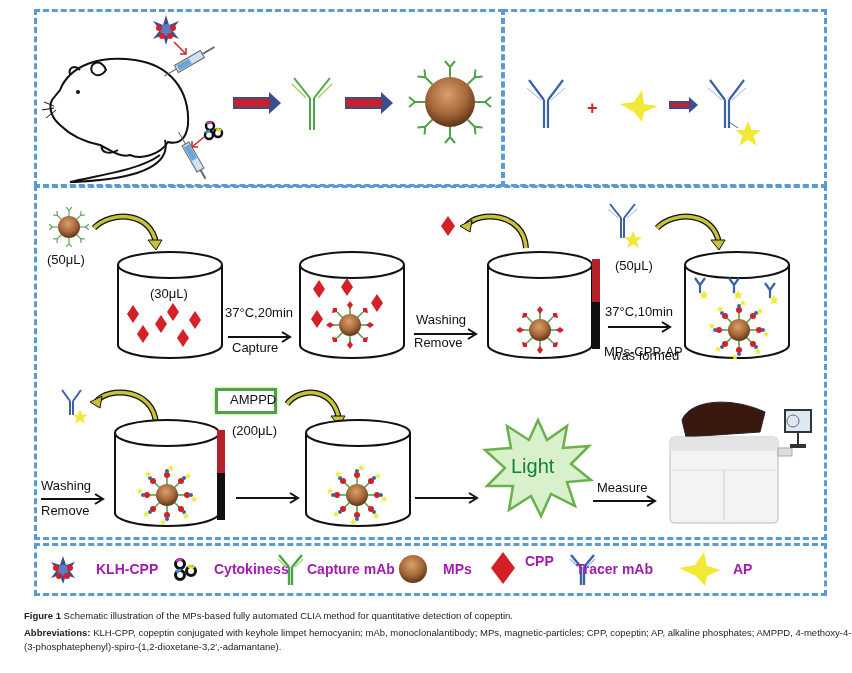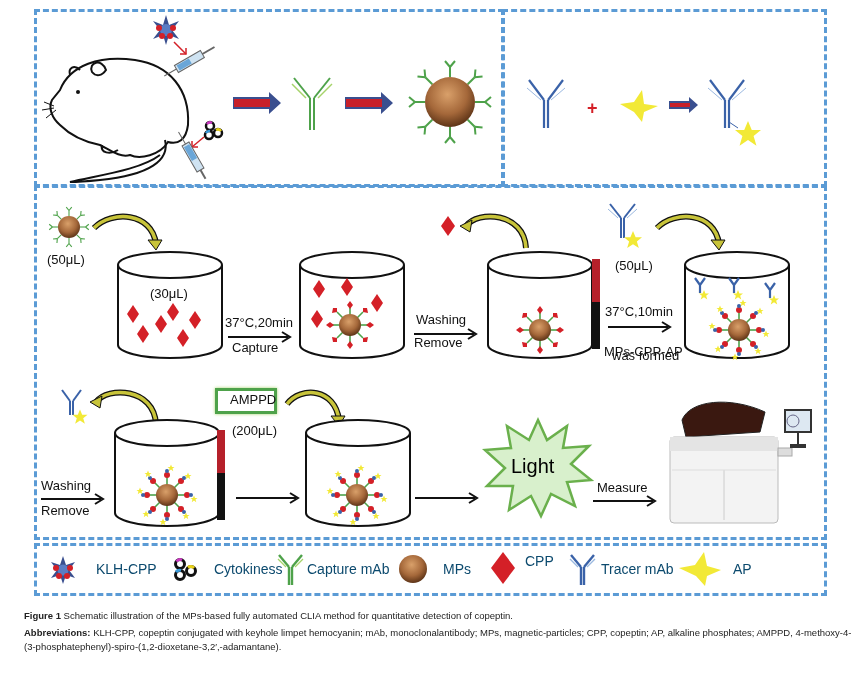--- a/index.html
+++ b/index.html
@@ -2,21 +2,21 @@
 <html><head>
 <meta charset="utf-8">
 <style>
   html,body{margin:0;padding:0;background:#fff;}
   body{width:852px;height:673px;position:relative;overflow:hidden;font-family:"Liberation Sans",sans-serif;color:#111;}
   .box{position:absolute;border:3px dashed #5b9bd5;box-sizing:border-box;}
   .lbl{position:absolute;font-size:13px;color:#111;white-space:nowrap;}
   svg{position:absolute;overflow:visible;}
   .caption{position:absolute;left:24px;font-family:"Liberation Sans",sans-serif;font-size:9.5px;color:#222;line-height:14px;}
   .caption b{font-weight:bold;}
-  .legend-lbl{position:absolute;font-size:14px;color:#0c4a6e;}
+  .legend-lbl{position:absolute;font-size:14px;color:#a21caf;font-weight:bold;}
 </style>
 </head>
 <body>
 
 <svg width="0" height="0" style="position:absolute">
   <defs>
     <radialGradient id="mpGrad" cx="45%" cy="35%" r="65%">
       <stop offset="0%" stop-color="#d9a06a"></stop>
       <stop offset="60%" stop-color="#a5683a"></stop>
       <stop offset="100%" stop-color="#5e3417"></stop>
@@ -186,21 +186,21 @@
 <div class="lbl" style="left:150px;top:286px;">(30μL)</div>
 <svg style="left:125px;top:300px" width="90" height="50">
   <use href="#diamond" transform="translate(8,14)"></use>
     <use href="#diamond" transform="translate(18,34)"></use>
   <use href="#diamond" transform="translate(36,24)"></use>
     <use href="#diamond" transform="translate(48,12)"></use>
   <use href="#diamond" transform="translate(58,38)"></use>
     <use href="#diamond" transform="translate(70,20)"></use>
 </svg>
 
-<div class="lbl" style="left:225px;top:315px;">37°C,20min</div>
+<div class="lbl" style="left:225px;top:305px;">37°C,20min</div>
 <svg style="left:228px;top:332px" width="66" height="10">
     <line x1="0" y1="5" x2="60" y2="5" stroke="#111" stroke-width="2"></line>
     <polyline points="54,0 62,5 54,10" fill="none" stroke="#111" stroke-width="2"></polyline>
   </svg>
 <div class="lbl" style="left:232px;top:340px;">Capture</div>
 
 <svg style="left:297px;top:250px" width="110" height="110">
     <path d="M3,15 L3,95 A52,13 0 0 0 107,95 L107,15" fill="#fff" stroke="#111" stroke-width="2"></path>
     <ellipse cx="55" cy="15" rx="52" ry="13" fill="#fff" stroke="#111" stroke-width="2"></ellipse>
   </svg>
@@ -499,21 +499,21 @@
 </svg>
 
 <svg style="left:415px;top:493px" width="66" height="10">
     <line x1="0" y1="5" x2="60" y2="5" stroke="#111" stroke-width="2"></line>
     <polyline points="54,0 62,5 54,10" fill="none" stroke="#111" stroke-width="2"></polyline>
   </svg>
 
 <svg style="left:483px;top:418px" width="110" height="100" viewBox="0 0 110 100">
   <polygon points="55,2 64,22 84,8 80,30 106,28 88,46 108,62 84,64 92,88 68,76 58,98 48,78 26,92 30,68 4,68 22,50 2,32 28,30 24,8 46,22" fill="#d8f0cc" stroke="#6ab04c" stroke-width="2.5"></polygon>
 </svg>
-<div class="lbl" style="left:511px;top:455px;font-size:20px;color:#000000;">Light</div>
+<div class="lbl" style="left:511px;top:455px;font-size:20px;color:#15803d;">Light</div>
 
 <div class="lbl" style="left:597px;top:480px;">Measure</div>
 <svg style="left:593px;top:496px" width="66" height="10">
     <line x1="0" y1="5" x2="60" y2="5" stroke="#111" stroke-width="2"></line>
     <polyline points="54,0 62,5 54,10" fill="none" stroke="#111" stroke-width="2"></polyline>
   </svg>
 
 <svg style="left:660px;top:392px" width="150" height="140" viewBox="0 0 150 140">
   <path d="M22,28 C30,8 70,4 105,20 L100,40 L26,45 Z" fill="#3a1810" stroke="#222"></path>
   <rect x="10" y="45" width="108" height="86" rx="4" fill="#f3f3f3" stroke="#bbb"></rect>
@@ -563,21 +563,21 @@
   </svg>
 <div class="legend-lbl" style="left:525px;top:553px;">CPP</div>
 <svg style="left:570px;top:553px" width="26" height="32">
     <line x1="11" y1="14" x2="11" y2="32" stroke="#3a62a8" stroke-width="2.4"></line>
     <line x1="14" y1="14" x2="14" y2="32" stroke="#3a62a8" stroke-width="2.4"></line>
     <line x1="11" y1="14" x2="1" y2="2" stroke="#3a62a8" stroke-width="2.4"></line>
     <line x1="14" y1="14" x2="24" y2="2" stroke="#3a62a8" stroke-width="2.4"></line>
     <line x1="8" y1="14" x2="0" y2="6" stroke="#9ab8e0" stroke-width="1.2"></line>
     <line x1="17" y1="14" x2="25" y2="6" stroke="#9ab8e0" stroke-width="1.2"></line>
   </svg>
-<div class="legend-lbl" style="left:601px;top:561px;">Tracer mAb</div>
+<div class="legend-lbl" style="left:576px;top:561px;">Tracer mAb</div>
 <svg style="left:678px;top:551px" width="44" height="36" viewBox="-22 -18 44 36">
     <polygon points="-21,-1 -5,-4 4,-17 7,-3 21,1 7,7 5,17 -4,7" fill="#f2e936"></polygon>
   </svg>
 <div class="legend-lbl" style="left:733px;top:561px;text-align:right;">AP</div>
 
 <div class="caption" style="top:609px;width:830px;">
   <b>Figure 1</b>
   <span>Schematic illustration of the MPs-based fully automated CLIA method for quantitative detection of copeptin.</span>
 </div>
 <div class="caption" style="top:626px;width:830px;">

